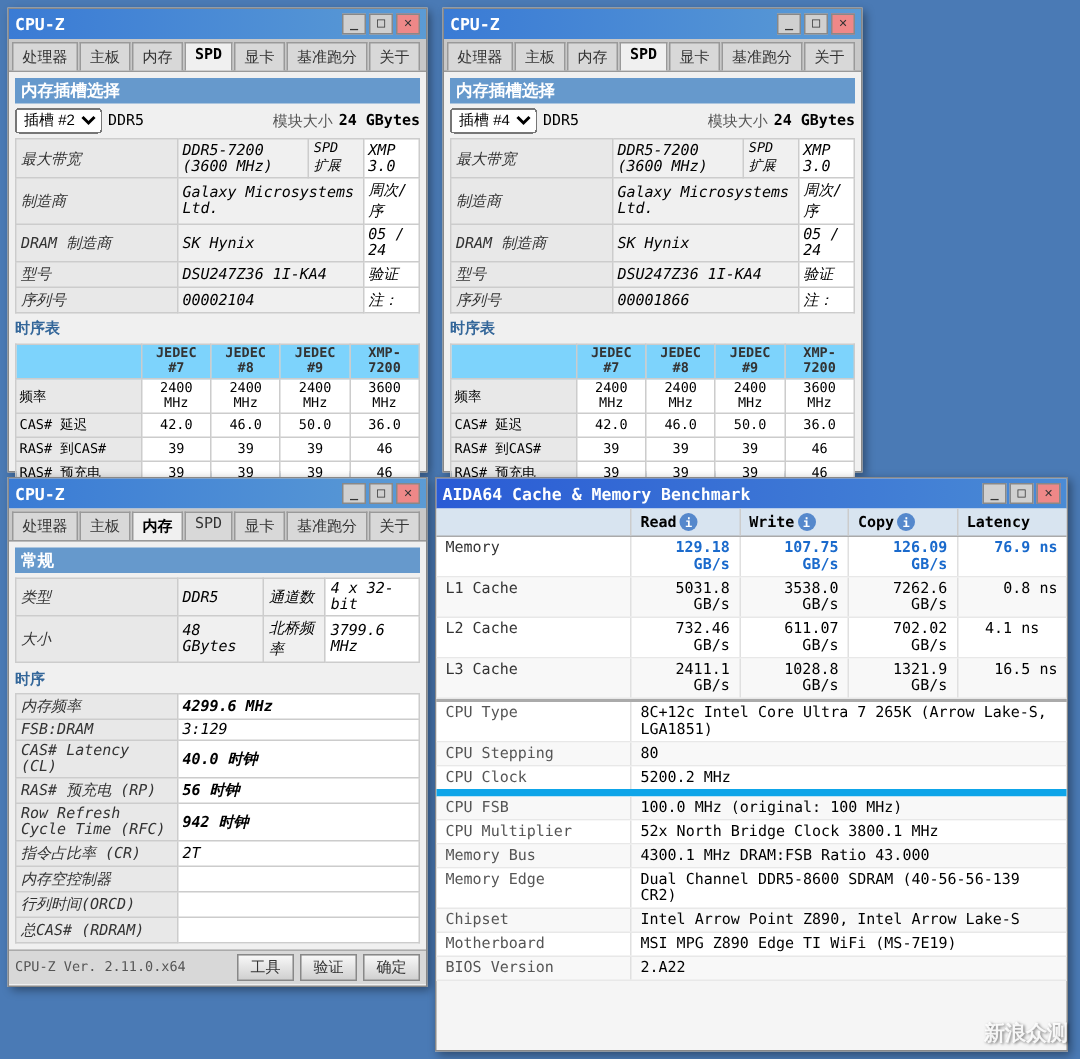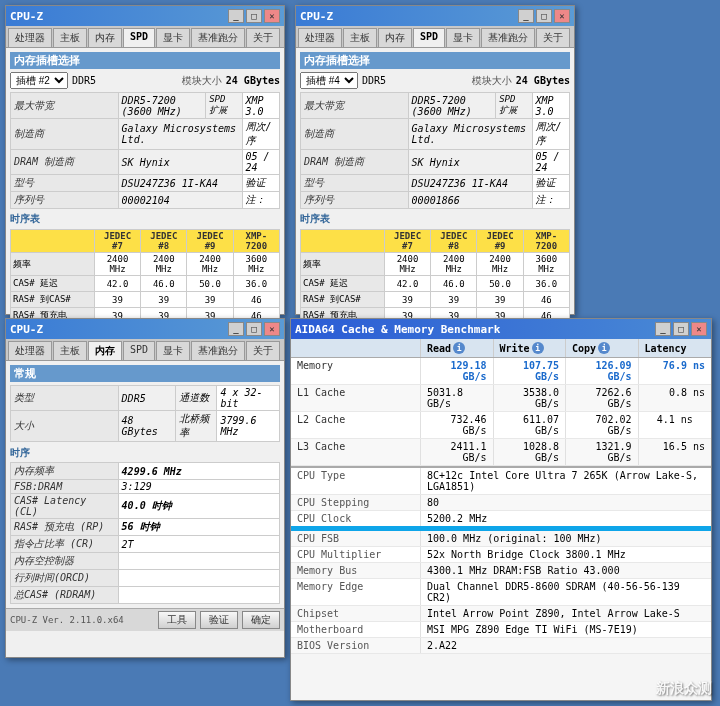--- a/index.html
+++ b/index.html
@@ -124,21 +124,21 @@
       margin-top: 3px;
     }
 
     .timing-table th, .timing-table td {
       border: 1px solid #ccc;
       padding: 1px 2px;
       text-align: center;
     }
 
     .timing-table th {
-      background: #fde047;
+      background: #7dd3fc;
       color: #333;
       font-weight: bold;
     }
 
     .timing-table td:first-child {
       background: #e8e8e8;
       text-align: left;
     }
 
     .timing-table td {
@@ -554,20 +554,24 @@
       </tr>
       <tr>
         <td>CAS# Latency (CL)</td>
         <td class="highlighted">40.0 时钟</td>
       </tr>
       <tr>
         <td>RAS# 预充电 (RP)</td>
         <td class="highlighted">56 时钟</td>
       </tr>
       <tr>
+        <td>Row Refresh Cycle Time (RFC)</td>
+        <td class="highlighted">942 时钟</td>
+      </tr>
+      <tr>
         <td>指令占比率 (CR)</td>
         <td>2T</td>
       </tr>
       <tr>
         <td>内存空控制器</td>
         <td></td>
       </tr>
       <tr>
         <td>行列时间(ORCD)</td>
         <td></td>
@@ -623,21 +627,21 @@
     <div style="display:grid; grid-template-columns:130px 1fr 1fr 1fr 1fr; border-bottom:1px solid #e8e8e8; font-size:10px; background:#fff;">
       <div style="padding:2px 6px; border-right:1px solid #e0e0e0; color:#333;">Memory</div>
       <div style="padding:2px 6px; border-right:1px solid #e0e0e0; text-align:right; color:#1a6acc; font-weight:bold;">129.18 GB/s</div>
       <div style="padding:2px 6px; border-right:1px solid #e0e0e0; text-align:right; color:#1a6acc; font-weight:bold;">107.75 GB/s</div>
       <div style="padding:2px 6px; border-right:1px solid #e0e0e0; text-align:right; color:#1a6acc; font-weight:bold;">126.09 GB/s</div>
       <div style="padding:2px 6px; text-align:right; color:#1a6acc; font-weight:bold;">76.9 ns</div>
     </div>
 
     <div style="display:grid; grid-template-columns:130px 1fr 1fr 1fr 1fr; border-bottom:1px solid #e8e8e8; font-size:10px; background:#f8f8f8;">
       <div style="padding:2px 6px; border-right:1px solid #e0e0e0; color:#333;">L1 Cache</div>
-      <div style="padding:2px 6px; border-right:1px solid #e0e0e0; ">5031.8 GB/s</div>
+      <div style="padding:2px 6px; border-right:1px solid #e0e0e0; text-align:right;">5031.8 GB/s</div>
       <div style="padding:2px 6px; border-right:1px solid #e0e0e0; text-align:right;">3538.0 GB/s</div>
       <div style="padding:2px 6px; border-right:1px solid #e0e0e0; text-align:right;">7262.6 GB/s</div>
       <div style="padding:2px 6px; text-align:right;">0.8 ns</div>
     </div>
 
     <div style="display:grid; grid-template-columns:130px 1fr 1fr 1fr 1fr; border-bottom:1px solid #e8e8e8; font-size:10px; background:#fff;">
       <div style="padding:2px 6px; border-right:1px solid #e0e0e0; color:#333;">L2 Cache</div>
       <div style="padding:2px 6px; border-right:1px solid #e0e0e0; text-align:right;">732.46 GB/s</div>
       <div style="padding:2px 6px; border-right:1px solid #e0e0e0; text-align:right;">611.07 GB/s</div>
       <div style="padding:2px 6px; border-right:1px solid #e0e0e0; text-align:right;">702.02 GB/s</div>

